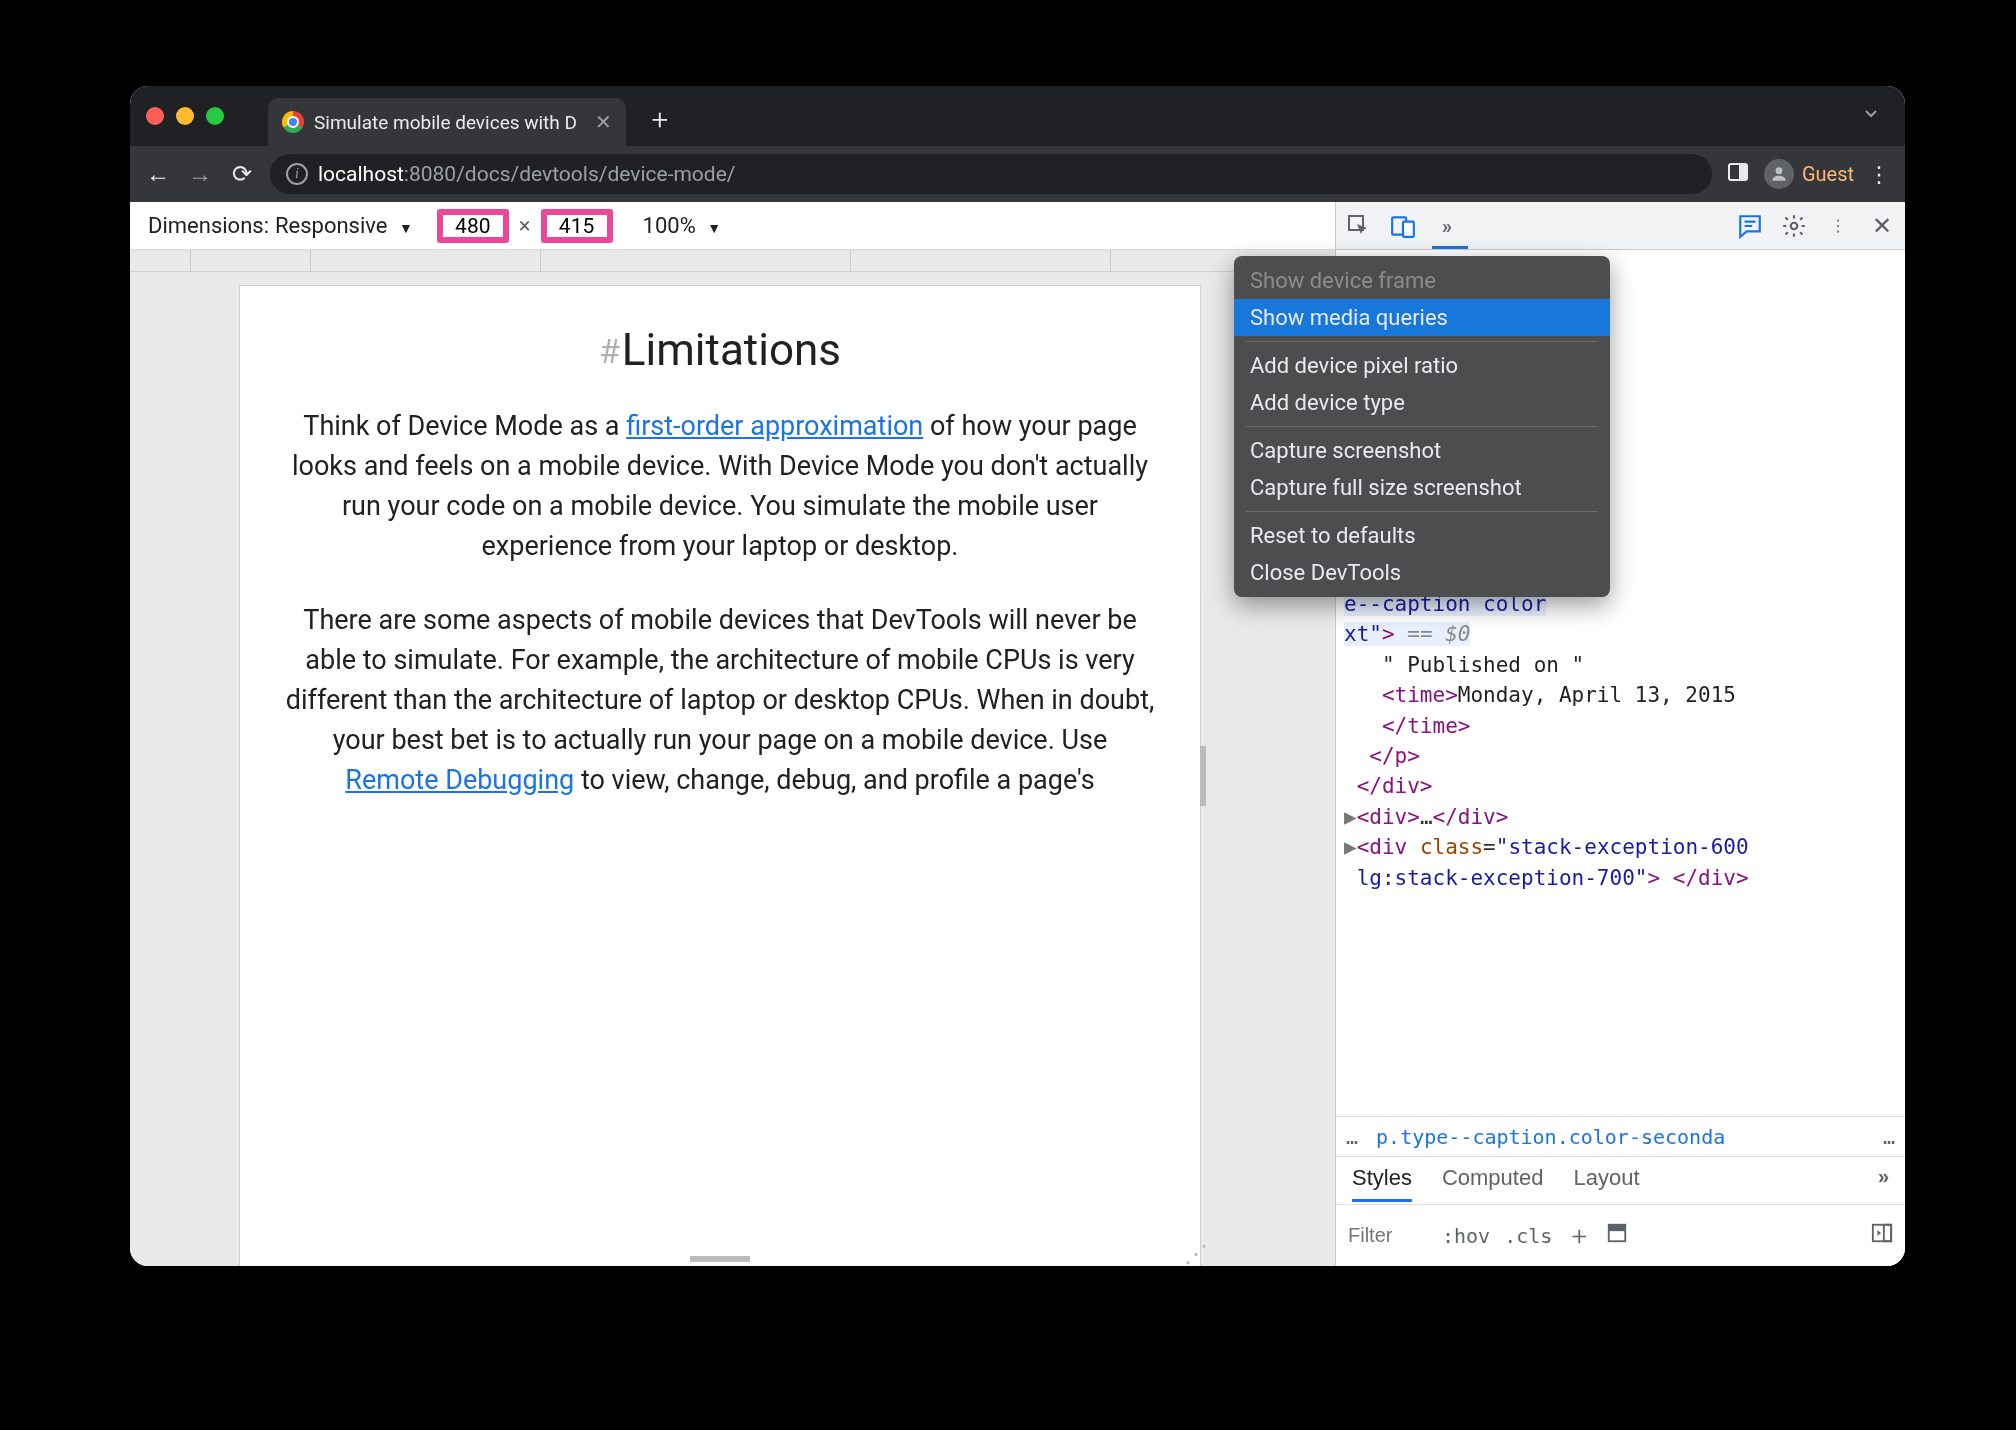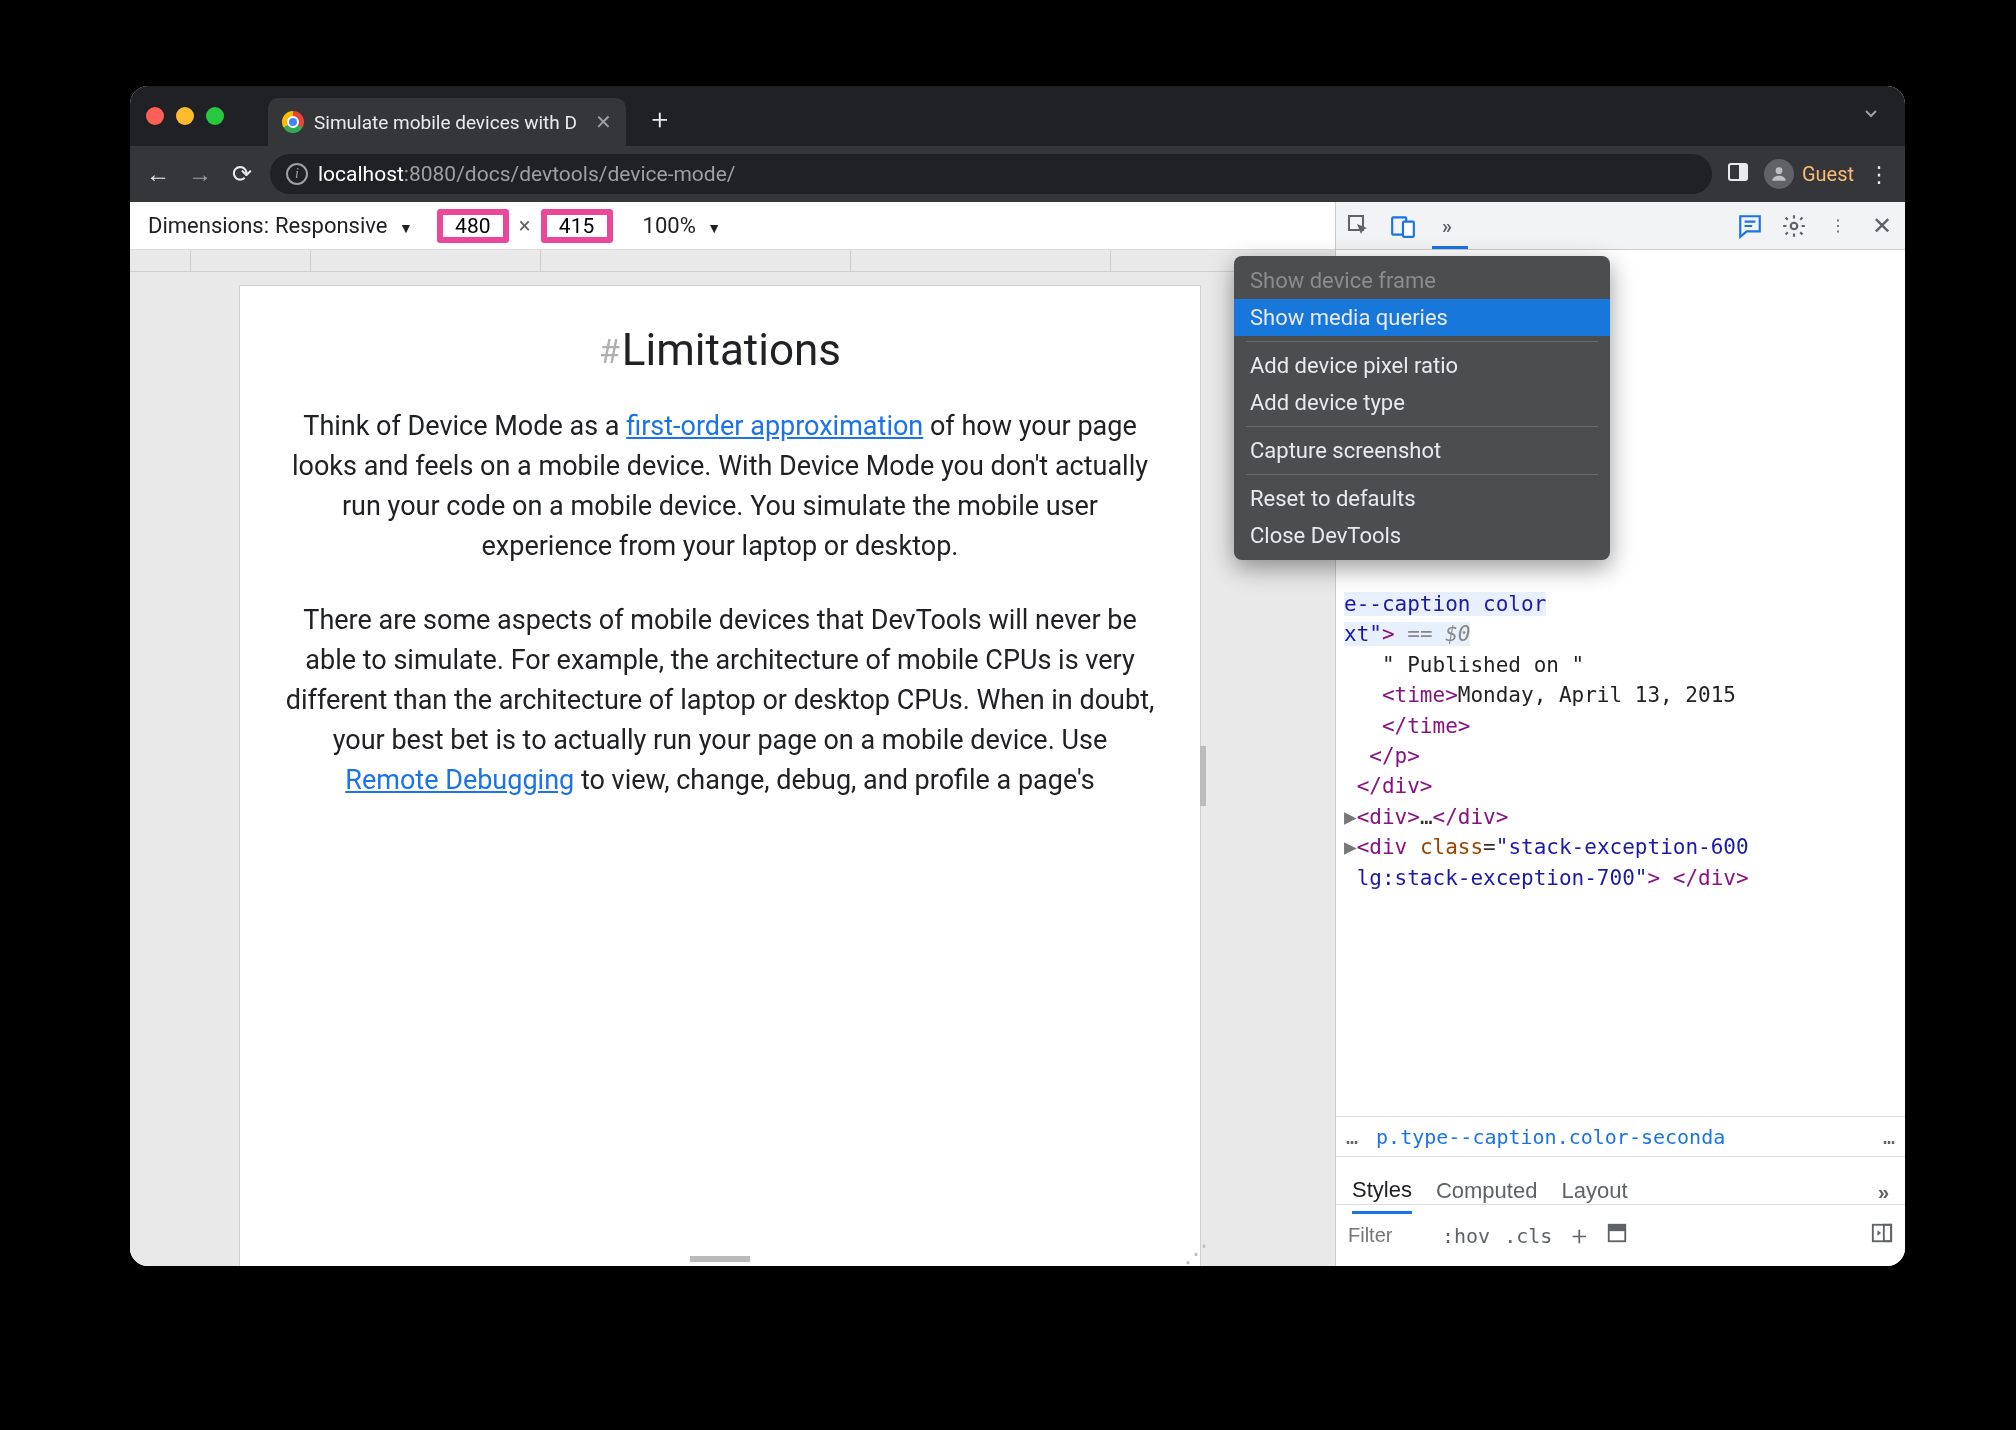--- a/index.html
+++ b/index.html
@@ -74,21 +74,21 @@
   .t-attr{color:#994500;}
   .t-val{color:#1a1aa6;}
   .t-txt{color:#222;}
   .pill{display:inline-block;border:1px solid #bbb;background:#f4f4f4;border-radius:10px;padding:0 8px;font-size:18px;color:#555;}
   .dim-txt{color:#888;font-style:italic;}
   .sel-row{background:#e8f0fe;}
   .tri{color:#777;}
   .crumb{height:40px;border-top:1px solid #ddd;display:flex;align-items:center;padding:0 10px;color:#5f6368;font-size:20px;}
   .crumb .dots{margin-right:18px;}
   .crumb .sel{color:#1a73e8;}
-  .style-tabs{height:48px;border-top:1px solid #ddd;display:flex;align-items:flex-end;gap:24px;padding:0 16px;font-family:-apple-system,sans-serif;font-size:22px;color:#5f6368;}
+  .style-tabs{height:48px;border-top:1px solid #ddd;display:flex;align-items:flex-start;gap:30px;padding:8px 16px;font-family:-apple-system,sans-serif;font-size:22px;color:#5f6368;}
   .style-tabs .active{color:#202124;border-bottom:3px solid #1a73e8;padding-bottom:8px;margin-bottom:-10px;}
   .style-filter{height:62px;border-top:1px solid #ddd;display:flex;align-items:center;gap:14px;padding:0 12px;font-size:20px;color:#5f6368;font-family:-apple-system,sans-serif;}
   .style-filter input{border:none;outline:none;font-size:20px;width:80px;font-family:inherit;color:#888;}
   .sf-mono{font-family:Menlo,monospace;}
   .sf-plus{font-size:26px;}
 </style>
 </head>
 <body>
 
 <div class="window">
@@ -276,18 +276,19 @@
   </div>
 
   <div class="ctx">
     <div class="mi disabled">Show device frame</div>
     <div class="mi hl">Show media queries</div>
     <hr>
     <div class="mi">Add device pixel ratio</div>
     <div class="mi">Add device type</div>
     <hr>
     <div class="mi">Capture screenshot</div>
+    <div class="mi">Capture full size screenshot</div>
     <hr>
     <div class="mi">Reset to defaults</div>
     <div class="mi">Close DevTools</div>
   </div>
 
 </div>
 
 </body></html>

